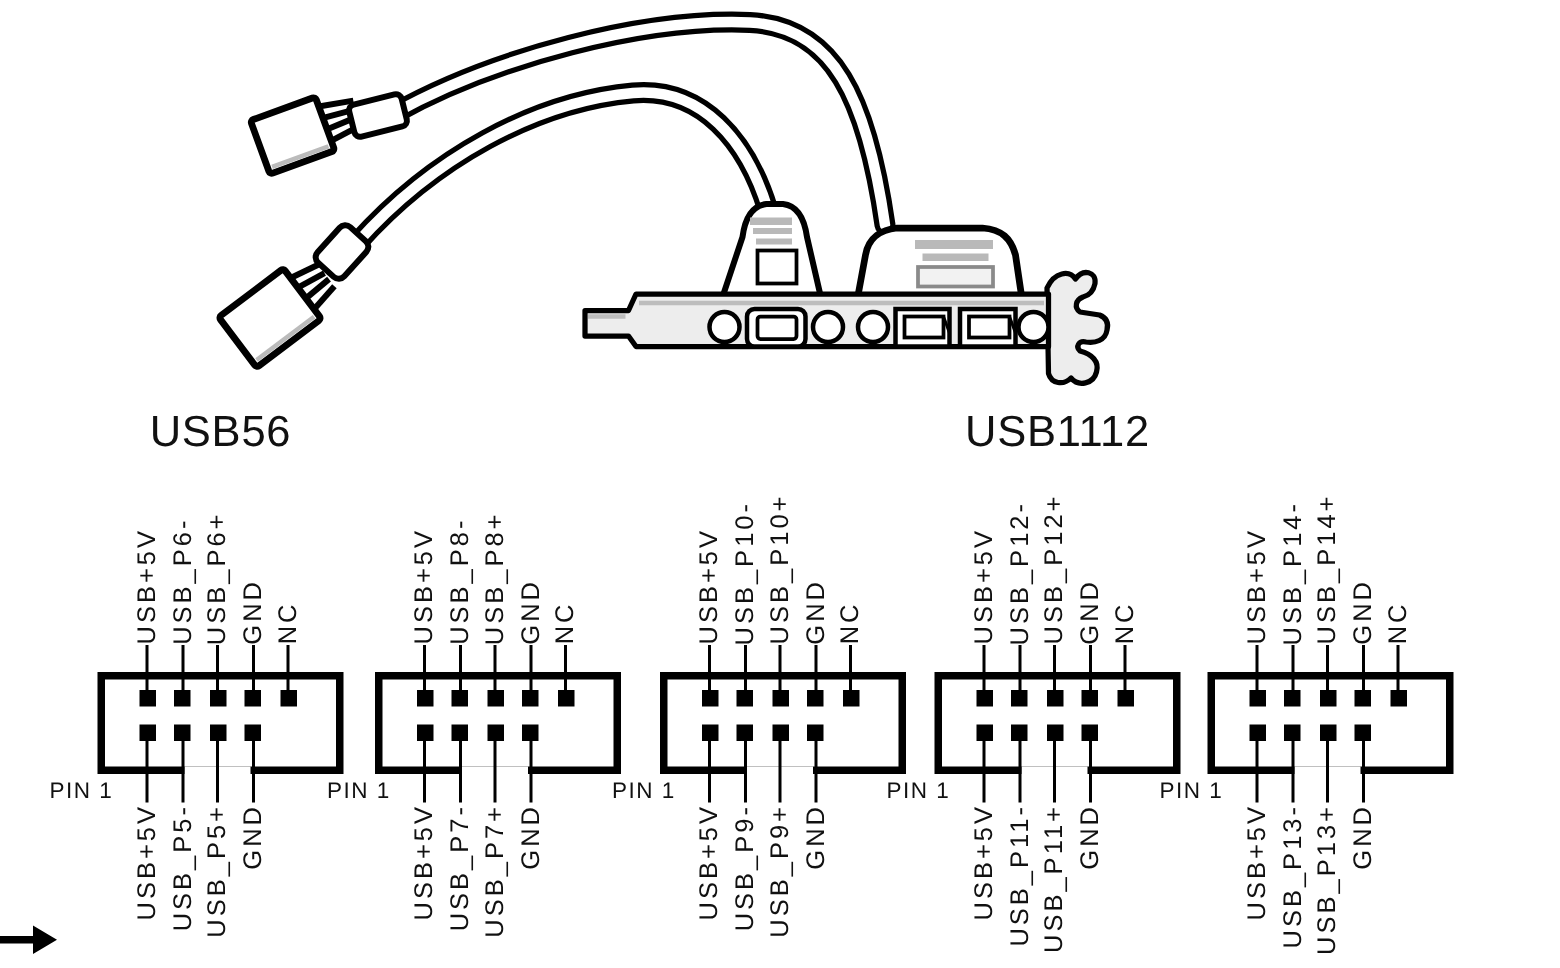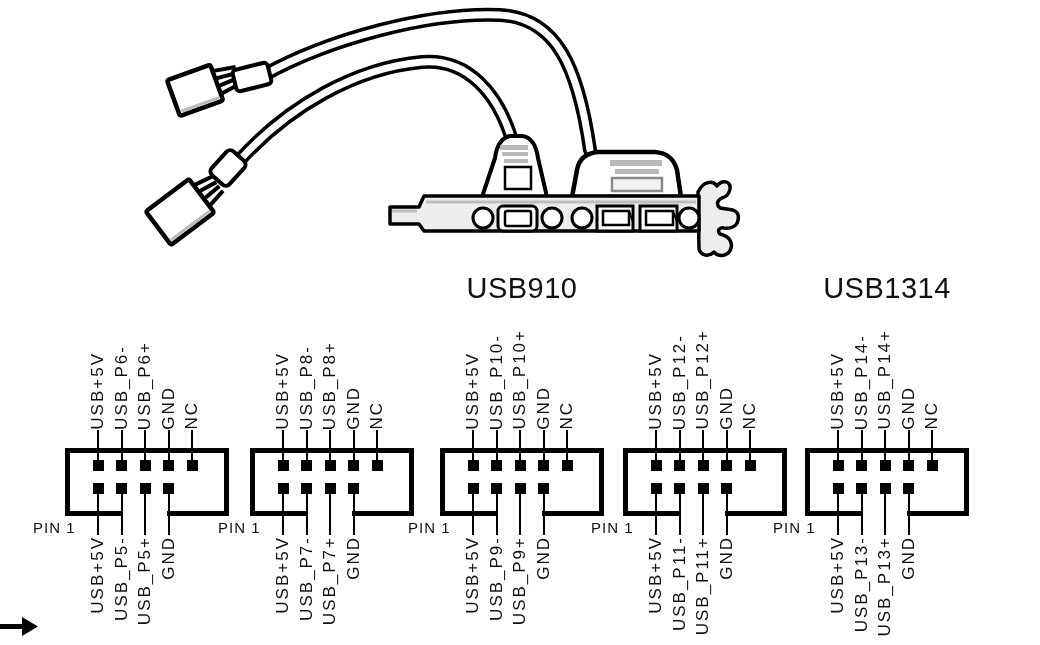--- a/index.html
+++ b/index.html
@@ -113,20 +113,21 @@
       <line x1="27" y1="4" x2="47" y2="3" stroke="#000" stroke-width="4"></line>
       <line x1="27" y1="13" x2="47" y2="9" stroke="#000" stroke-width="4"></line>
     </g>
     <g transform="translate(228,168) rotate(-48)">
       <rect x="-16" y="-12" width="32" height="24" rx="5" fill="#fff" stroke="#000" stroke-width="4"></rect>
     </g>
   </svg>
 
   <div>
       <div class="header-block" style="left: 33px;">
+    <div class="header-title">USB56</div>
     <div class="top-labels">
           <span class="vlabel" style="left: 55px;">USB+5V</span>
           <span class="vlabel" style="left: 78.5px;">USB_P6-</span>
           <span class="vlabel" style="left: 102px;">USB_P6+</span>
           <span class="vlabel" style="left: 125.5px;">GND</span>
           <span class="vlabel" style="left: 149px;">NC</span>
         </div>
     <div class="conn-box">
       <div class="key-notch"></div>
     <div class="pin-square" style="left: 22.5px; top: 7px;"></div>
@@ -187,21 +188,20 @@
         <div class="pin-line bot" style="left: 64px;"></div>
         <div class="pin-line top" style="left: 87.5px;"></div>
         <div class="pin-line bot" style="left: 87.5px;"></div>
         <div class="pin-line top" style="left: 111px;"></div>
         <div class="pin-line bot" style="left: 111px;"></div>
         <div class="pin-line top" style="left: 134.5px;"></div>
         <div class="pin-line bot" style="left: 134.5px;"></div>
         <div class="pin-line top" style="left: 158px;"></div>
       </div>
       <div class="header-block" style="left: 408px;">
-    <div class="header-title">USB910</div>
     <div class="top-labels">
           <span class="vlabel" style="left: 55px;">USB+5V</span>
           <span class="vlabel" style="left: 78.5px;">USB_P10-</span>
           <span class="vlabel" style="left: 102px;">USB_P10+</span>
           <span class="vlabel" style="left: 125.5px;">GND</span>
           <span class="vlabel" style="left: 149px;">NC</span>
         </div>
     <div class="conn-box">
       <div class="key-notch"></div>
     <div class="pin-square" style="left: 22.5px; top: 7px;"></div>
@@ -225,20 +225,21 @@
         <div class="pin-line bot" style="left: 64px;"></div>
         <div class="pin-line top" style="left: 87.5px;"></div>
         <div class="pin-line bot" style="left: 87.5px;"></div>
         <div class="pin-line top" style="left: 111px;"></div>
         <div class="pin-line bot" style="left: 111px;"></div>
         <div class="pin-line top" style="left: 134.5px;"></div>
         <div class="pin-line bot" style="left: 134.5px;"></div>
         <div class="pin-line top" style="left: 158px;"></div>
       </div>
       <div class="header-block" style="left: 591px;">
+    <div class="header-title">USB1112</div>
     <div class="top-labels">
           <span class="vlabel" style="left: 55px;">USB+5V</span>
           <span class="vlabel" style="left: 78.5px;">USB_P12-</span>
           <span class="vlabel" style="left: 102px;">USB_P12+</span>
           <span class="vlabel" style="left: 125.5px;">GND</span>
           <span class="vlabel" style="left: 149px;">NC</span>
         </div>
     <div class="conn-box">
       <div class="key-notch"></div>
     <div class="pin-square" style="left: 22.5px; top: 7px;"></div>
@@ -262,21 +263,20 @@
         <div class="pin-line bot" style="left: 64px;"></div>
         <div class="pin-line top" style="left: 87.5px;"></div>
         <div class="pin-line bot" style="left: 87.5px;"></div>
         <div class="pin-line top" style="left: 111px;"></div>
         <div class="pin-line bot" style="left: 111px;"></div>
         <div class="pin-line top" style="left: 134.5px;"></div>
         <div class="pin-line bot" style="left: 134.5px;"></div>
         <div class="pin-line top" style="left: 158px;"></div>
       </div>
       <div class="header-block" style="left: 773px;">
-    <div class="header-title">USB1314</div>
     <div class="top-labels">
           <span class="vlabel" style="left: 55px;">USB+5V</span>
           <span class="vlabel" style="left: 78.5px;">USB_P14-</span>
           <span class="vlabel" style="left: 102px;">USB_P14+</span>
           <span class="vlabel" style="left: 125.5px;">GND</span>
           <span class="vlabel" style="left: 149px;">NC</span>
         </div>
     <div class="conn-box">
       <div class="key-notch"></div>
     <div class="pin-square" style="left: 22.5px; top: 7px;"></div>

